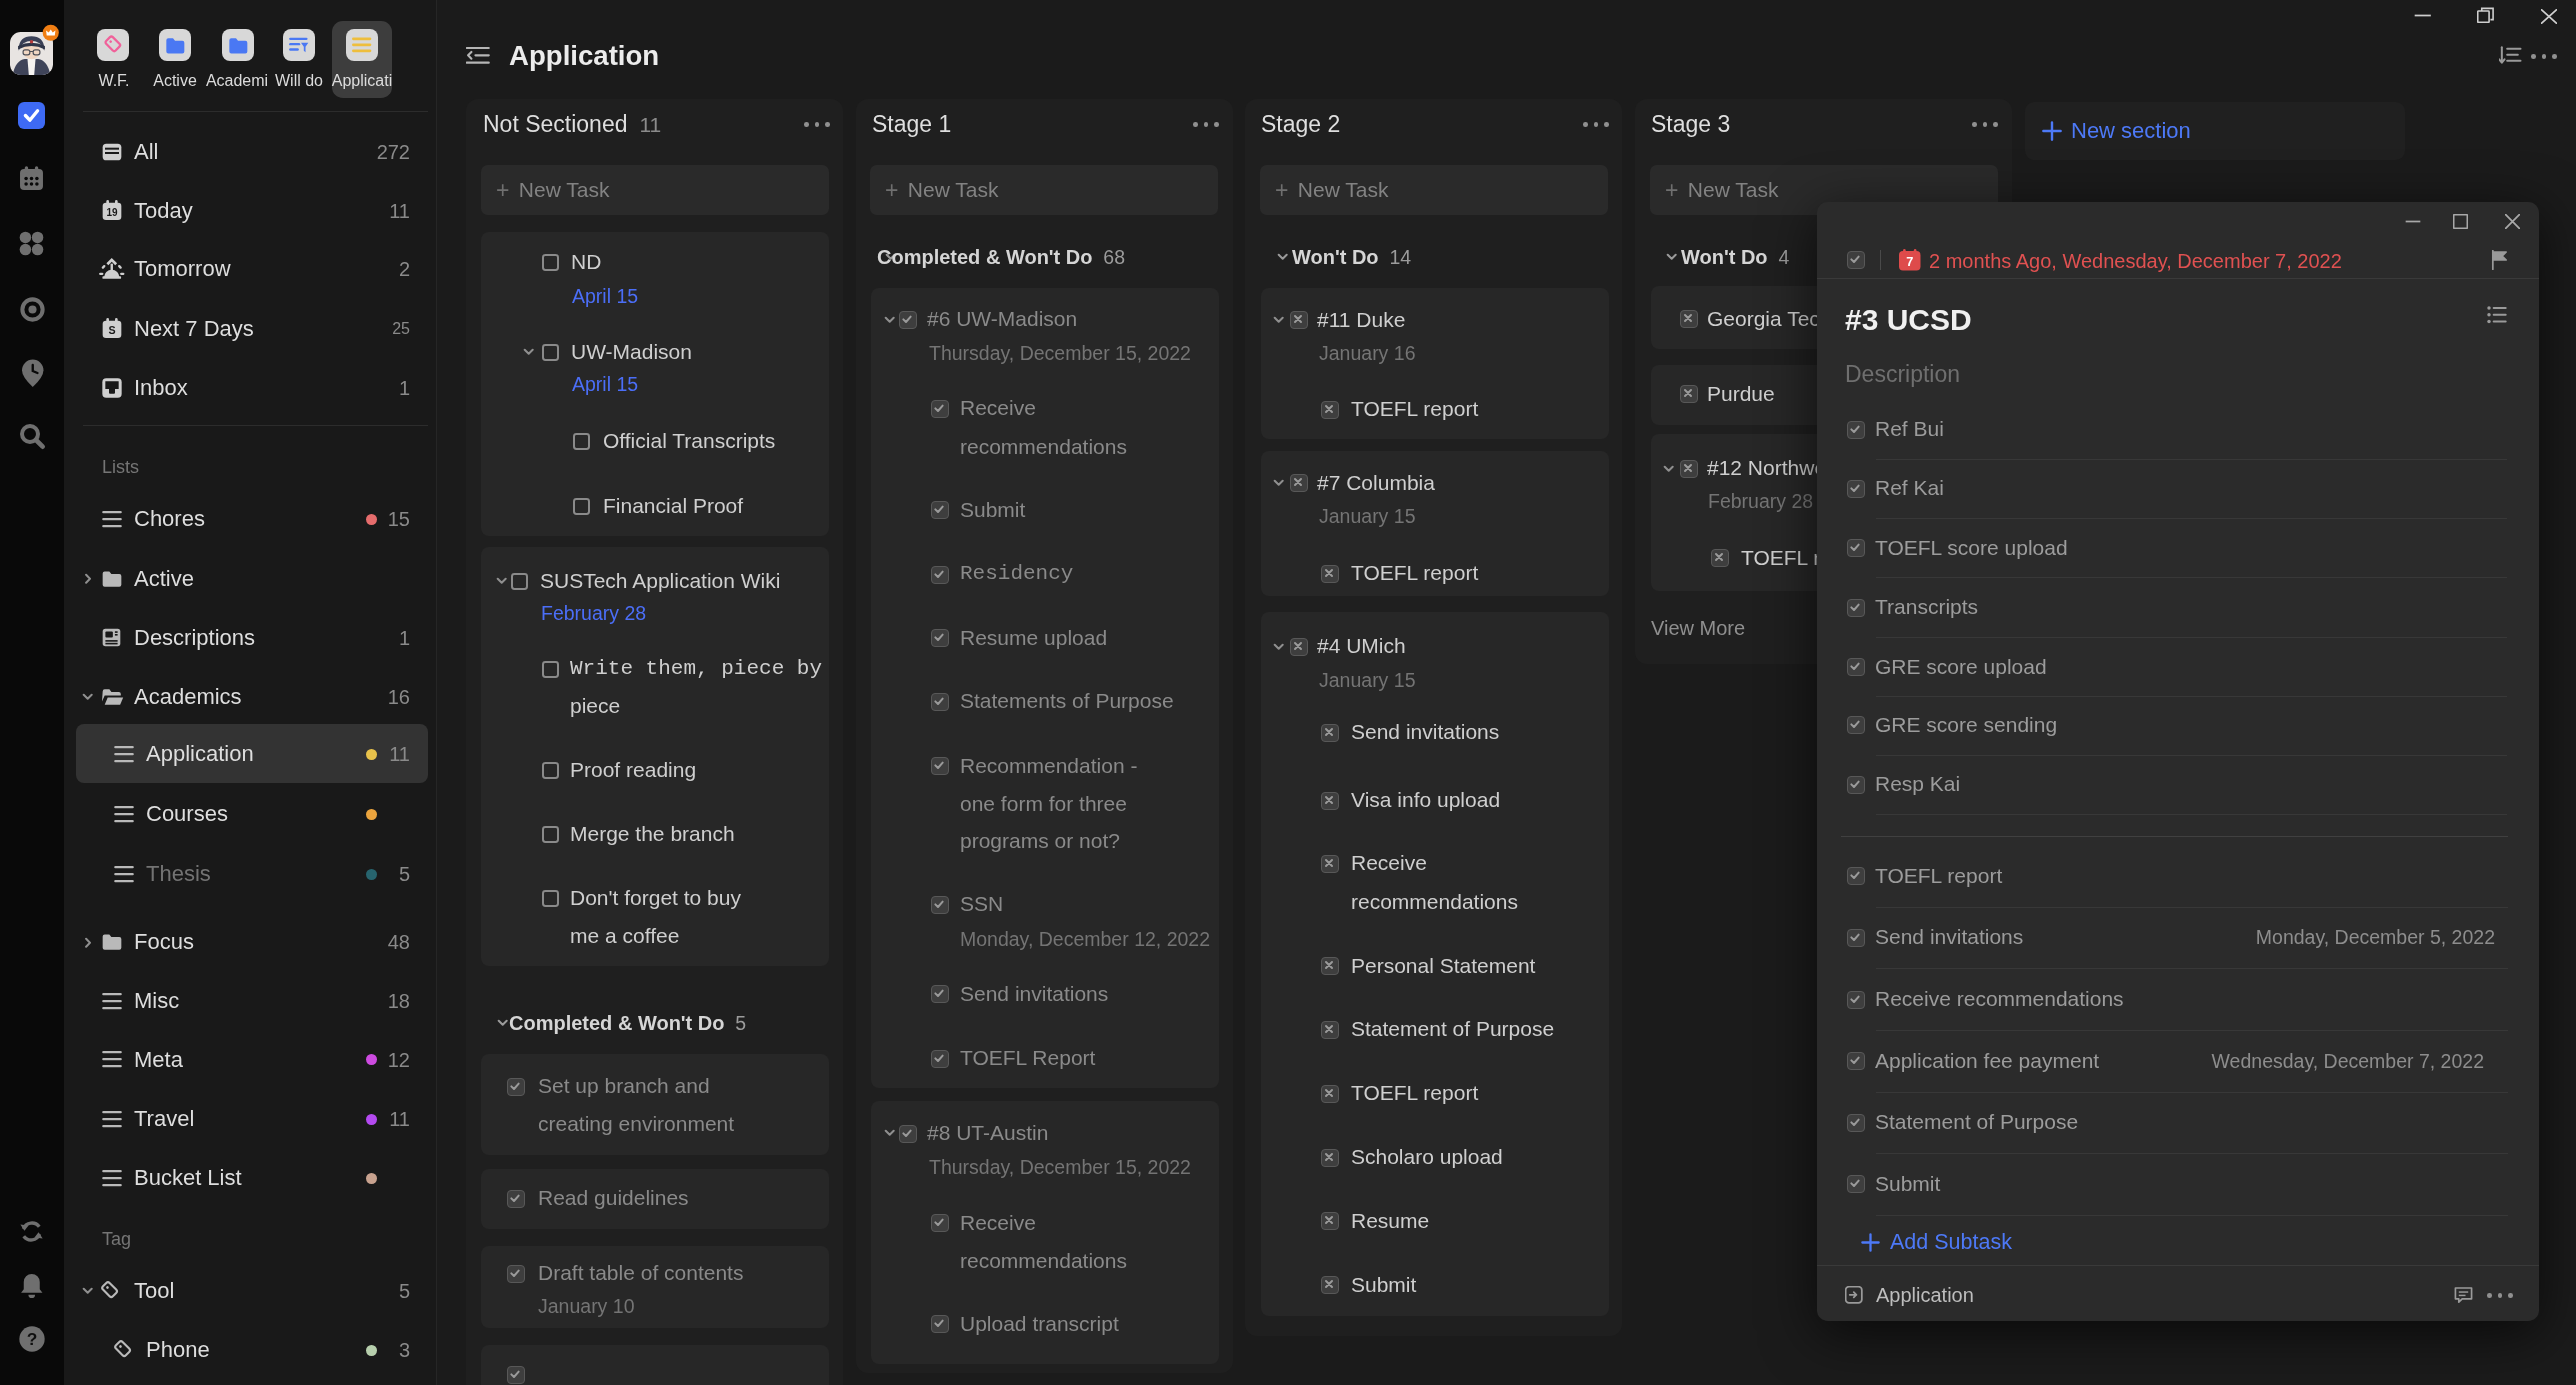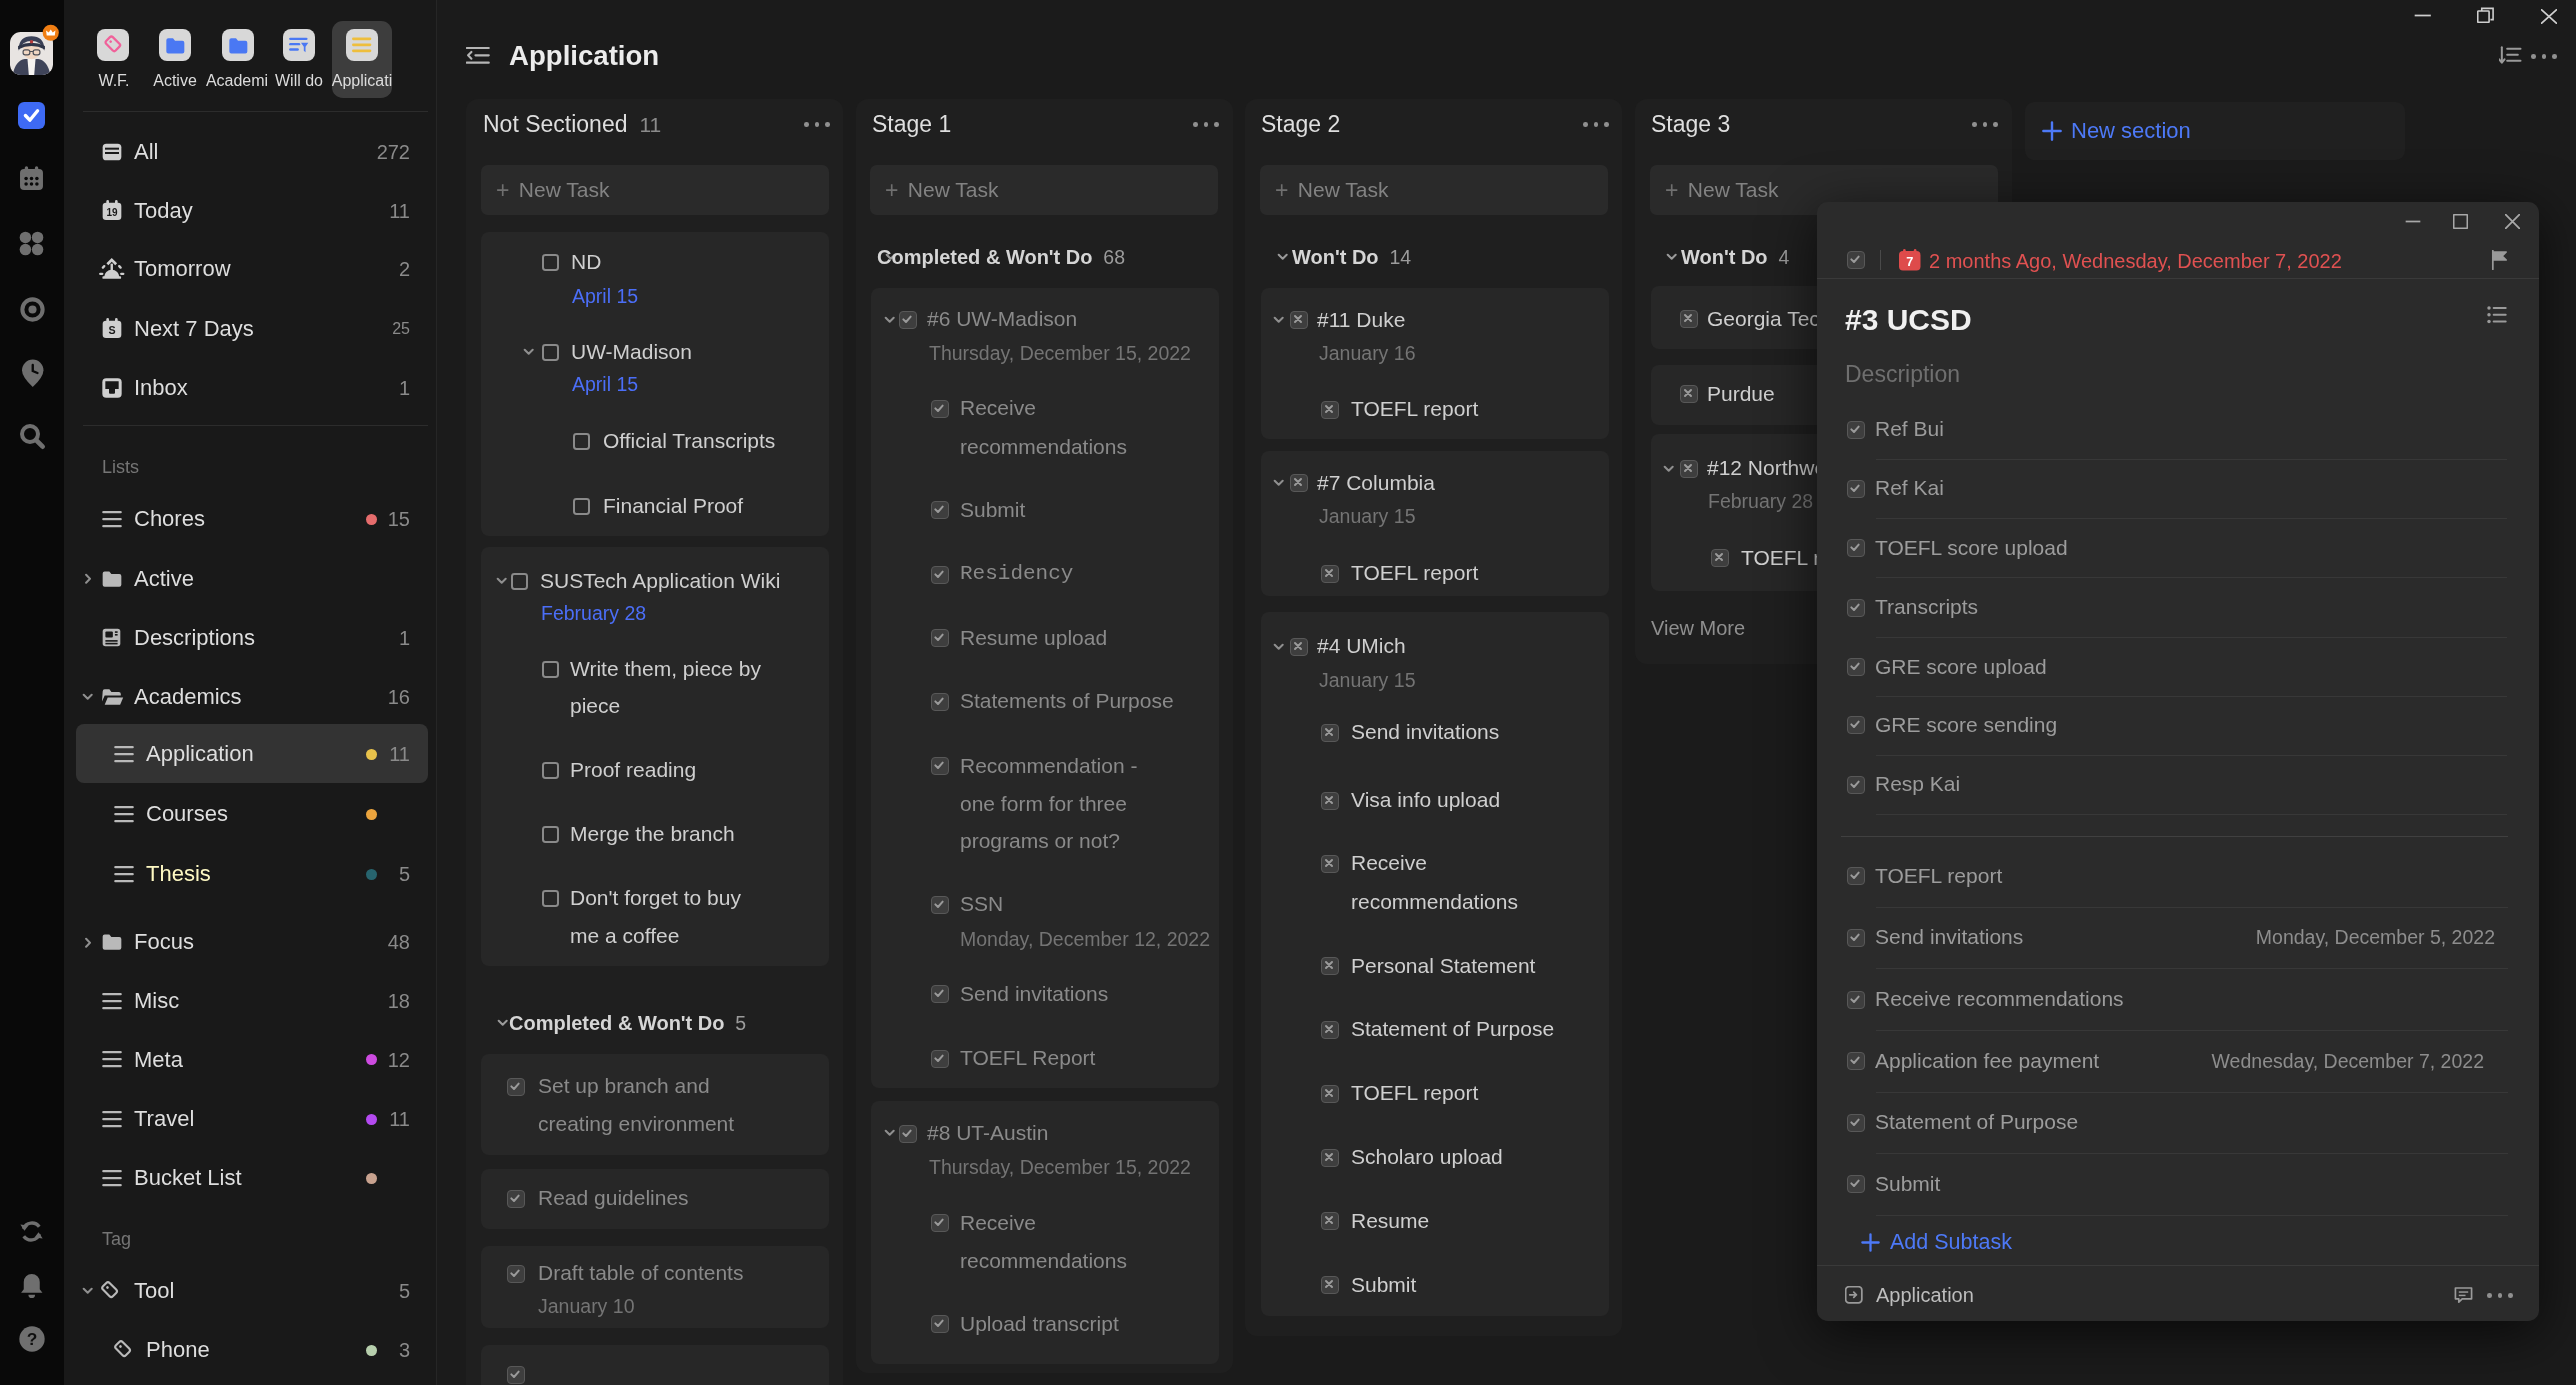--- a/index.html
+++ b/index.html
@@ -254,21 +254,21 @@
     </svg>
 <div class="t" style="left:146px;top:798px;font-size:22px;color:#dedede">Courses</div>
 <div class="abs" style="left:366px;top:809px;width:10.8px;height:10.8px;border-radius:50%;background:#eba43e"></div>
 <svg class="abs" style="left:114px;top:865px" width="20" height="19" viewBox="0 0 30 28">
       <g stroke="#b9b9b9" stroke-width="3.4" stroke-linecap="round">
         <line x1="2" y1="3" x2="28" y2="3"></line>
         <line x1="2" y1="13.5" x2="28" y2="13.5"></line>
         <line x1="2" y1="24" x2="28" y2="24"></line>
       </g>
     </svg>
-<div class="t" style="left:146px;top:858px;font-size:22px;color:#fef9c3">Thesis</div>
+<div class="t" style="left:146px;top:858px;font-size:22px;color:#737373">Thesis</div>
 <div class="abs" style="left:366px;top:869px;width:10.8px;height:10.8px;border-radius:50%;background:#27646e"></div>
 <div class="tr" style="right:2166px;top:858px;color:#8a8a8a;font-size:20px">5</div>
 <svg class="abs" style="left:102px;top:933px" width="20" height="17.5" viewBox="0 0 30 26">
       <path d="M1 5 a3 3 0 0 1 3-3 h7 l3 4 h12 a3 3 0 0 1 3 3 v13 a3 3 0 0 1-3 3 h-22 a3 3 0 0 1-3-3 Z" fill="#b9b9b9"></path>
     </svg>
 <svg class="abs" style="left:82px;top:937px" width="11.4" height="11.4" viewBox="0 0 17 17">
       <polyline points="6.12,2.55 11.899999999999999,8.5 6.12,14.45" fill="none" stroke="#8f8f8f" stroke-width="3" stroke-linecap="round" stroke-linejoin="round"></polyline>
     </svg>
 <div class="t" style="left:134px;top:926px;font-size:22px;color:#dedede">Focus</div>
 <div class="tr" style="right:2166px;top:926px;color:#8a8a8a;font-size:20px">48</div>
@@ -413,21 +413,21 @@
 <div class="cb" style="left:573px;top:498px"></div>
 <div class="t " style="left:603px;top:490px;">Financial Proof</div>
 <div class="card" style="left:481px;top:547px;width:348px;height:419px"></div>
 <svg class="abs" style="left:496px;top:575px" width="11.4" height="11.4" viewBox="0 0 17 17">
       <polyline points="2.55,5.61 8.5,11.56 14.45,5.61" fill="none" stroke="#8f8f8f" stroke-width="3" stroke-linecap="round" stroke-linejoin="round"></polyline>
     </svg>
 <div class="cb" style="left:511px;top:573px"></div>
 <div class="t " style="left:540px;top:565px;">SUSTech Application Wiki</div>
 <div class="t blue" style="left:541px;top:597px;font-size:19.5px;">February 28</div>
 <div class="cb" style="left:542px;top:661px"></div>
-<div class="t " style="left:570px;top:653px;">Write them, piece by</div>
+<div class="t " style="left:570px;top:653px;font-family:Liberation Mono, monospace;">Write them, piece by</div>
 <div class="t " style="left:570px;top:690px;">piece</div>
 <div class="cb" style="left:542px;top:762px"></div>
 <div class="t " style="left:570px;top:754px;">Proof reading</div>
 <div class="cb" style="left:542px;top:826px"></div>
 <div class="t " style="left:570px;top:818px;">Merge the branch</div>
 <div class="cb" style="left:542px;top:890px"></div>
 <div class="t " style="left:570px;top:882px;">Don't forget to buy</div>
 <div class="t " style="left:570px;top:920px;">me a coffee</div>
 <svg class="abs" style="left:497px;top:1017px" width="11.4" height="11.4" viewBox="0 0 17 17">
       <polyline points="2.55,5.61 8.5,11.56 14.45,5.61" fill="none" stroke="#9a9a9a" stroke-width="3" stroke-linecap="round" stroke-linejoin="round"></polyline>

